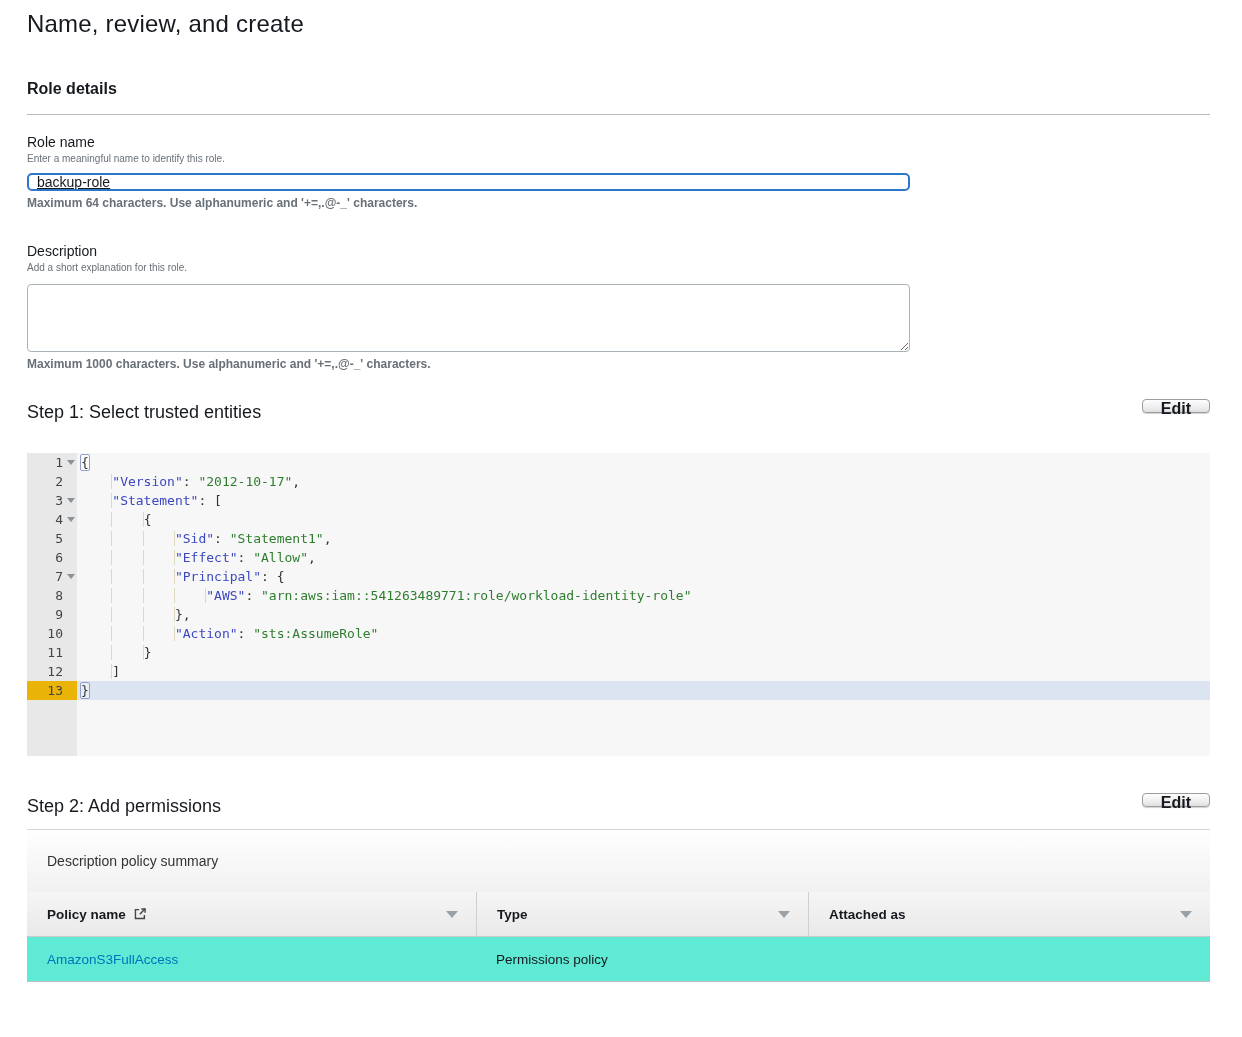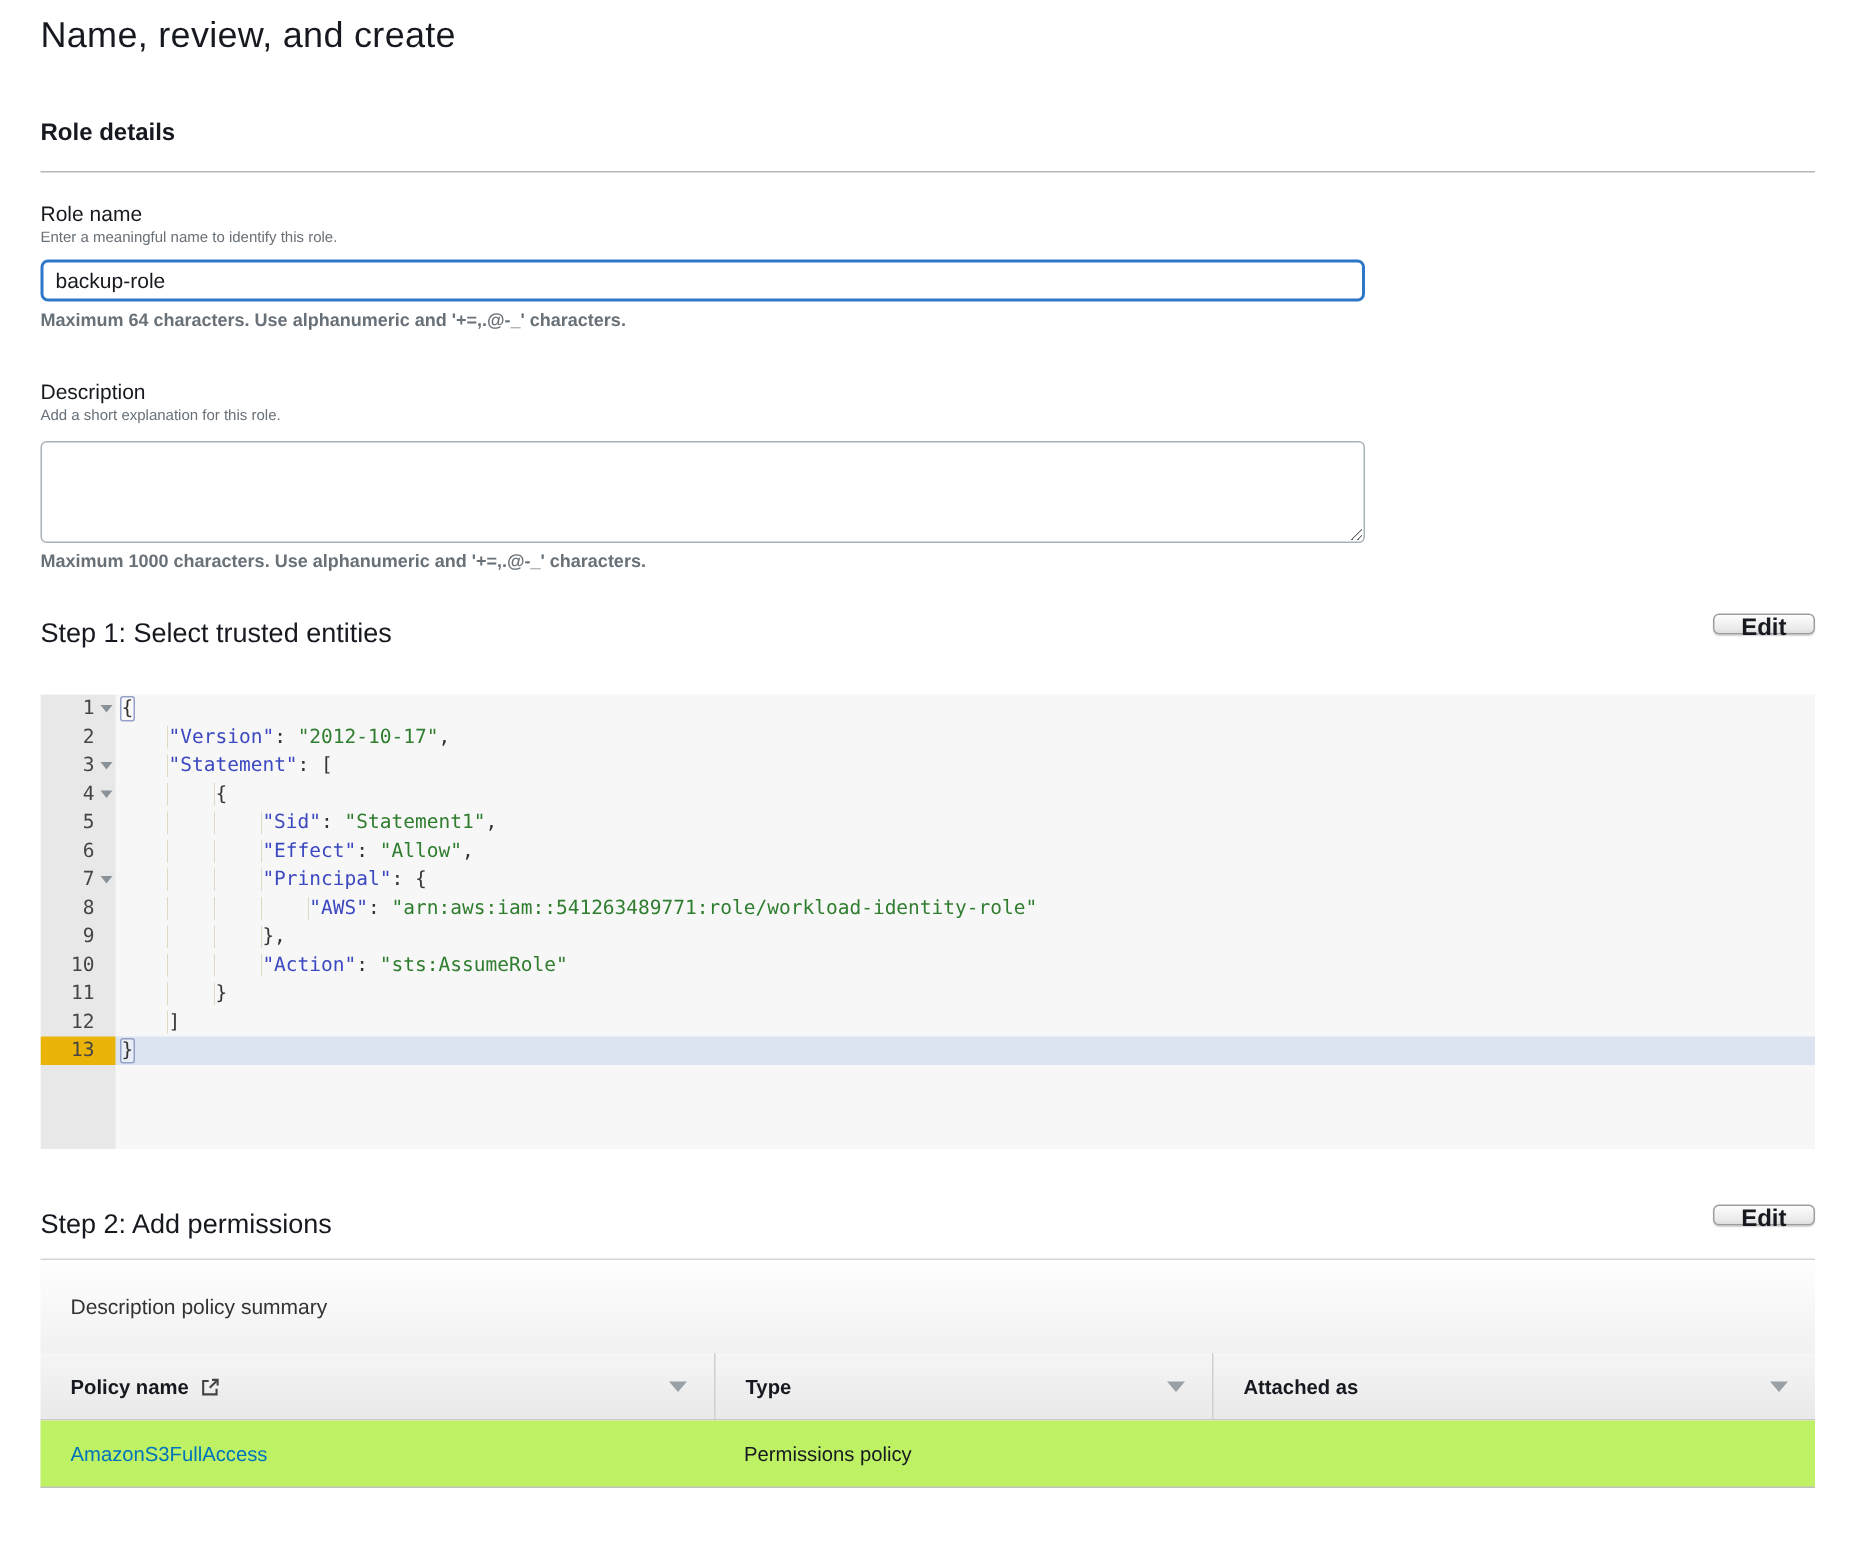--- a/index.html
+++ b/index.html
@@ -13,24 +13,24 @@
   
   .page-title { font-size: 24px; font-weight: 400; line-height: 32px; margin-top: 8px; letter-spacing: .2px; }
   .section-heading { font-size: 16px; font-weight: 700; margin-top: 40px; }
   .section-divider { border: 0; border-top: 1px solid #b8b8b8; margin-top: 16px; }
   .field { margin-top: 19px; }
   .field-label { font-size: 14px; color: #16191f; }
   .field-helper { font-size: 10px; color: #687078; margin-top: 3px; }
   .field-hint { font-size: 12px; color: #687078; margin-top: 5px; font-weight: bold; }
 
   .text-input {
-    display: block; width: 883px; height: 28px; margin-top: 9px;
+    display: block; width: 883px; height: 18px; margin-top: 9px;
     border: 2px solid #2e77c8; border-radius: 5px; outline: none;
     font-family: "Liberation Sans", sans-serif; font-size: 14px; color: #16191f;
-    padding: 0 8px; background: #fff;
+    padding: 0 8px; background: #fff; text-decoration: underline;
   }
   .description-area {
     display: block; width: 883px; height: 68px; margin-top: 11px;
     border: 1px solid #a9b2b7; border-radius: 4px; resize: both;
     font-family: "Liberation Sans", sans-serif; font-size: 14px; color: #16191f;
     padding: 6px 8px; background: #fff; outline: none;
   }
   .field-gap { margin-top: 33px; }
 
   
@@ -88,27 +88,27 @@
   .table-header { display: flex; height: 45px; background: linear-gradient(180deg,#f5f5f5 0%,#e9e9e9 100%);
     border-bottom: 1px solid #c9c9c9; }
   .th-cell {
     display: flex; align-items: center; justify-content: space-between;
     font-size: 13.5px; font-weight: 700; color: #16191f; padding: 0 18px 0 20px;
   }
   .th-cell + .th-cell { border-left: 1px solid #cfcfcf; }
   .col-a { width: 449px; flex: 0 0 449px; }
   .col-b { width: 332px; flex: 0 0 332px; }
   .col-c { flex: 1; }
-  .th-label { display: flex; align-items: flex-end; gap: 7px; }
+  .th-label { display: flex; align-items: flex-start; gap: 7px; }
   .ext-link-icon { display: inline-block; width: 14px; height: 14px; }
   .filter-triangle {
     width: 0; height: 0; border-left: 6px solid transparent; border-right: 6px solid transparent;
     border-top: 7px solid #99a0a6; cursor: pointer;
   }
-  .table-row { display: flex; height: 45px; background: #bef264; border-bottom: 1px solid #c1c1c1; }
+  .table-row { display: flex; height: 45px; background: #5eead4; border-bottom: 1px solid #c1c1c1; }
   .td-cell { display: flex; align-items: center; font-size: 13.5px; color: #16191f; padding: 0 18px 0 20px; }
   .policy-link { color: #0073bb; text-decoration: none; cursor: pointer; }
 </style>
 </head>
 <body>
 
 <div class="page">
 
   <h1 class="page-title">Name, review, and create</h1>
 

